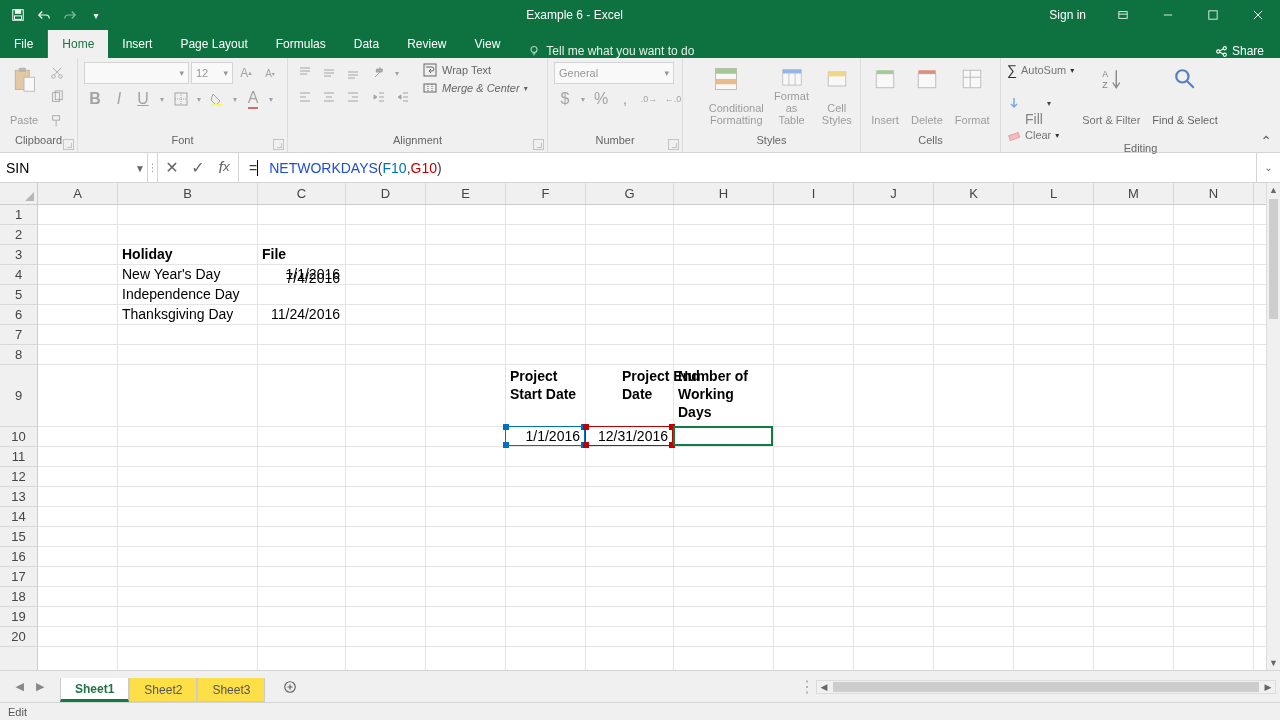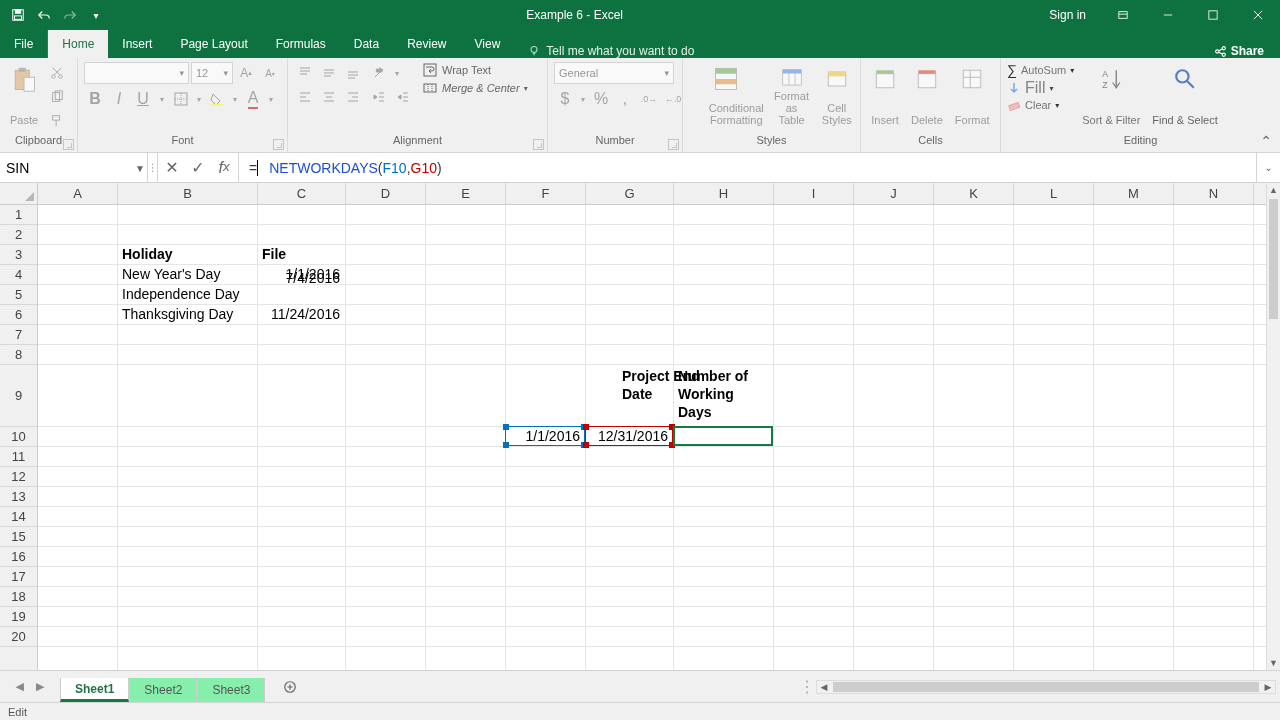--- a/index.html
+++ b/index.html
@@ -16,21 +16,21 @@
 .win-btn { width: 45px; height: 30px; display: flex; align-items: center; justify-content: center; }
 .win-btn svg { width: 10px; height: 10px; }
 
 
 .ribbon-tabs { height: 28px; background: #0e7240; display: flex; align-items: flex-end; color: #fff; font-size: 12px; padding-left: 0; }
 .ribbon-tabs .file-tab { background: #0e7240; color: #fff; padding: 0 14px; height: 28px; display: flex; align-items: center; border-right:1px solid rgba(255,255,255,0.1);}
 .ribbon-tabs .tab { padding: 0 14px; height: 28px; display: flex; align-items: center; cursor: pointer;}
 .ribbon-tabs .tab.active { background: #f0f0f0; color: #217346; }
 .ribbon-tabs .tellme { display: flex; align-items: center; gap: 6px; padding-left: 14px; color: #e5f0e9; font-size: 12px;}
 .ribbon-tabs .tellme svg { width: 12px; height: 12px; opacity: 0.85; }
-.ribbon-tabs .share { margin-left: auto; padding: 0 16px; display:flex; align-items:center; gap:4px;font-weight:bold;}
+.ribbon-tabs .share { margin-left: auto; padding: 0 16px; display:flex; align-items:center; gap:4px;}
 .ribbon-tabs .share svg{width:13px;height:13px;}
 
 
 .ribbon { height: 95px; background: #f0f0f0; border-bottom: 1px solid #d4d4d4; display: flex; position: relative; }
 .group { border-right: 1px solid #dcdcdc; padding: 4px 6px 2px 6px; display: flex; flex-direction: column; justify-content: space-between; }
 .group-label { text-align: center; font-size: 11px; color: #666; height: 16px; position: relative;}
 .group-content { display: flex; align-items: flex-start; gap: 4px; flex:1;}
 .ribbon-btn { display: flex; flex-direction: column; align-items: center; justify-content: center; font-size: 11px; color: #555; padding: 2px 4px; min-width: 32px; opacity: 0.55; }
 .ribbon-btn.big { height: 66px; justify-content: space-between; padding-top:3px;}
 .ribbon-btn svg { width: 16px; height: 16px; }
@@ -88,21 +88,21 @@
 .ref-box .handle{position:absolute;width:6px;height:6px;background:inherit;}
 .rh-tl{left:-3px;top:-3px;}.rh-tr{right:-3px;top:-3px;}.rh-bl{left:-3px;bottom:-3px;}.rh-br{right:-3px;bottom:-3px;}
 .ref-box.blue .handle{background:#0070c0;}
 .ref-box.red .handle{background:#c00000;}
 
 
 .sheet-tabs-row { position:absolute; bottom:18px; left:0; right:0; height:32px; background:#f0f0f0; border-top:1px solid #d4d4d4; display:flex; align-items:center;}
 .nav-arrows { width:60px; display:flex; justify-content:center; gap:12px; color:#888;}
 .nav-arrows .na{font-size:11px;}
 .tabs-hold { display:flex; align-items:flex-end; height:100%;}
-.sheet-tab { padding:0 14px; height:24px; background:#86efac; border:1px solid #ccc; border-top:none; margin-top:6px; display:flex; align-items:center; font-size:12px; color:#555; }
+.sheet-tab { padding:0 14px; height:24px; background:#fde047; border:1px solid #ccc; border-top:none; margin-top:6px; display:flex; align-items:center; font-size:12px; color:#555; }
 .sheet-tab.active { background:#fff; border-bottom:3px solid #107c41; font-weight:bold; color:#217346;}
 .add-sheet { width:30px; display:flex; align-items:center; justify-content:center; color:#666; margin-left:10px;}
 .add-sheet svg{width:14px;height:14px;}
 .h-divider { width:10px; display:flex;align-items:center;justify-content:center;color:#aaa;}
 .h-scroll { flex:1; margin:0 4px; height:14px; background:#f0f0f0; position:relative; border:1px solid #dcdcdc;}
 .h-scroll .hsa{position:absolute;top:0;height:100%;width:14px;display:flex;align-items:center;justify-content:center;color:#666;font-size:9px;}
 .h-scroll .hsa.l{left:0;}.h-scroll .hsa.r{right:0;}
 .h-scroll .hthumb{position:absolute;left:16px;right:16px;top:1px;bottom:1px;background:#cdcdcd;}
 
 
@@ -453,21 +453,21 @@
       <div class="mini-stack" style="gap:1px;">
         <div class="mini-row" style="gap:4px;opacity:0.8;">
             <span style="font-size:14px;">∑</span>
             <span style="font-size:11px;color:#555;">AutoSum</span>
             <span style="font-size:8px;">▾</span>
           </div>
         <div class="mini-row" style="gap:4px;opacity:0.7;">
             <svg width="14" height="14" viewBox="0 0 14 14">
               <path d="M7 2 V10 M4 8 L7 11 L10 8" stroke="#4a86e8" fill="none" stroke-width="1.5"></path>
             </svg>
-            <span style="font-size:16px;color:#555;">Fill</span>
+            <span style="font-size:14px;color:#555;margin-top:32px;">Fill</span>
             <span style="font-size:8px;">▾</span>
           </div>
         <div class="mini-row" style="gap:4px;opacity:0.8;">
             <svg width="14" height="14" viewBox="0 0 14 14">
               <rect x="2" y="6" width="10" height="5" transform="rotate(-20 7 8)" fill="#f7a9c4" stroke="#d97"></rect>
             </svg>
             <span style="font-size:11px;color:#555;">Clear</span>
             <span style="font-size:8px;">▾</span>
           </div>
       </div>
@@ -592,20 +592,21 @@
       <div class="grid-line-h" style="top: 421px;"></div>
       <div class="grid-line-h" style="top: 441px;"></div>
       <div class="cell header-txt" style="left: 80px; top: 40px; width: 138px; height: 18px;">Holiday</div>
       <div class="cell header-txt" style="left: 220px; top: 40px; width: 86px; height: 18px;">File</div>
       <div class="cell" style="left: 80px; top: 60px; width: 138px; height: 18px;">New Year's Day</div>
       <div class="cell right" style="left: 220px; top: 60px; width: 86px; height: 18px;">1/1/2016</div>
       <div class="cell" style="left: 80px; top: 80px; width: 138px; height: 18px;">Independence Day</div>
       <div class="cell right" style="left: 220px; top: 64px; width: 86px; height: 18px;">7/4/2016</div>
       <div class="cell" style="left: 80px; top: 100px; width: 138px; height: 18px;">Thanksgiving Day</div>
       <div class="cell right" style="left: 220px; top: 100px; width: 86px; height: 18px;">11/24/2016</div>
+      <div class="cell header-txt wrap" style="left: 468px; top: 160px; width: 78px; height: 60px;">Project Start Date</div>
       <div class="cell header-txt wrap" style="left: 548px; top: 160px; width: 86px; height: 60px; margin-left: 32px;">Project End Date</div>
       <div class="cell header-txt wrap" style="left: 636px; top: 160px; width: 98px; height: 60px;">Number of Working Days</div>
       <div class="cell right" style="left: 468px; top: 222px; width: 78px; height: 18px;">1/1/2016</div>
       <div class="cell right" style="left: 548px; top: 222px; width: 86px; height: 18px;">12/31/2016</div>
       <div class="cell" style="left: 636px; top: 222px; width: 98px; height: 18px;">S(F10,G10)</div>
       <div class="ref-box blue" style="left: 467px; top: 221px; width: 80px; height: 20px;">
         <div class="handle rh-tl"></div>
         <div class="handle rh-tr"></div>
         <div class="handle rh-bl"></div>
         <div class="handle rh-br"></div>

